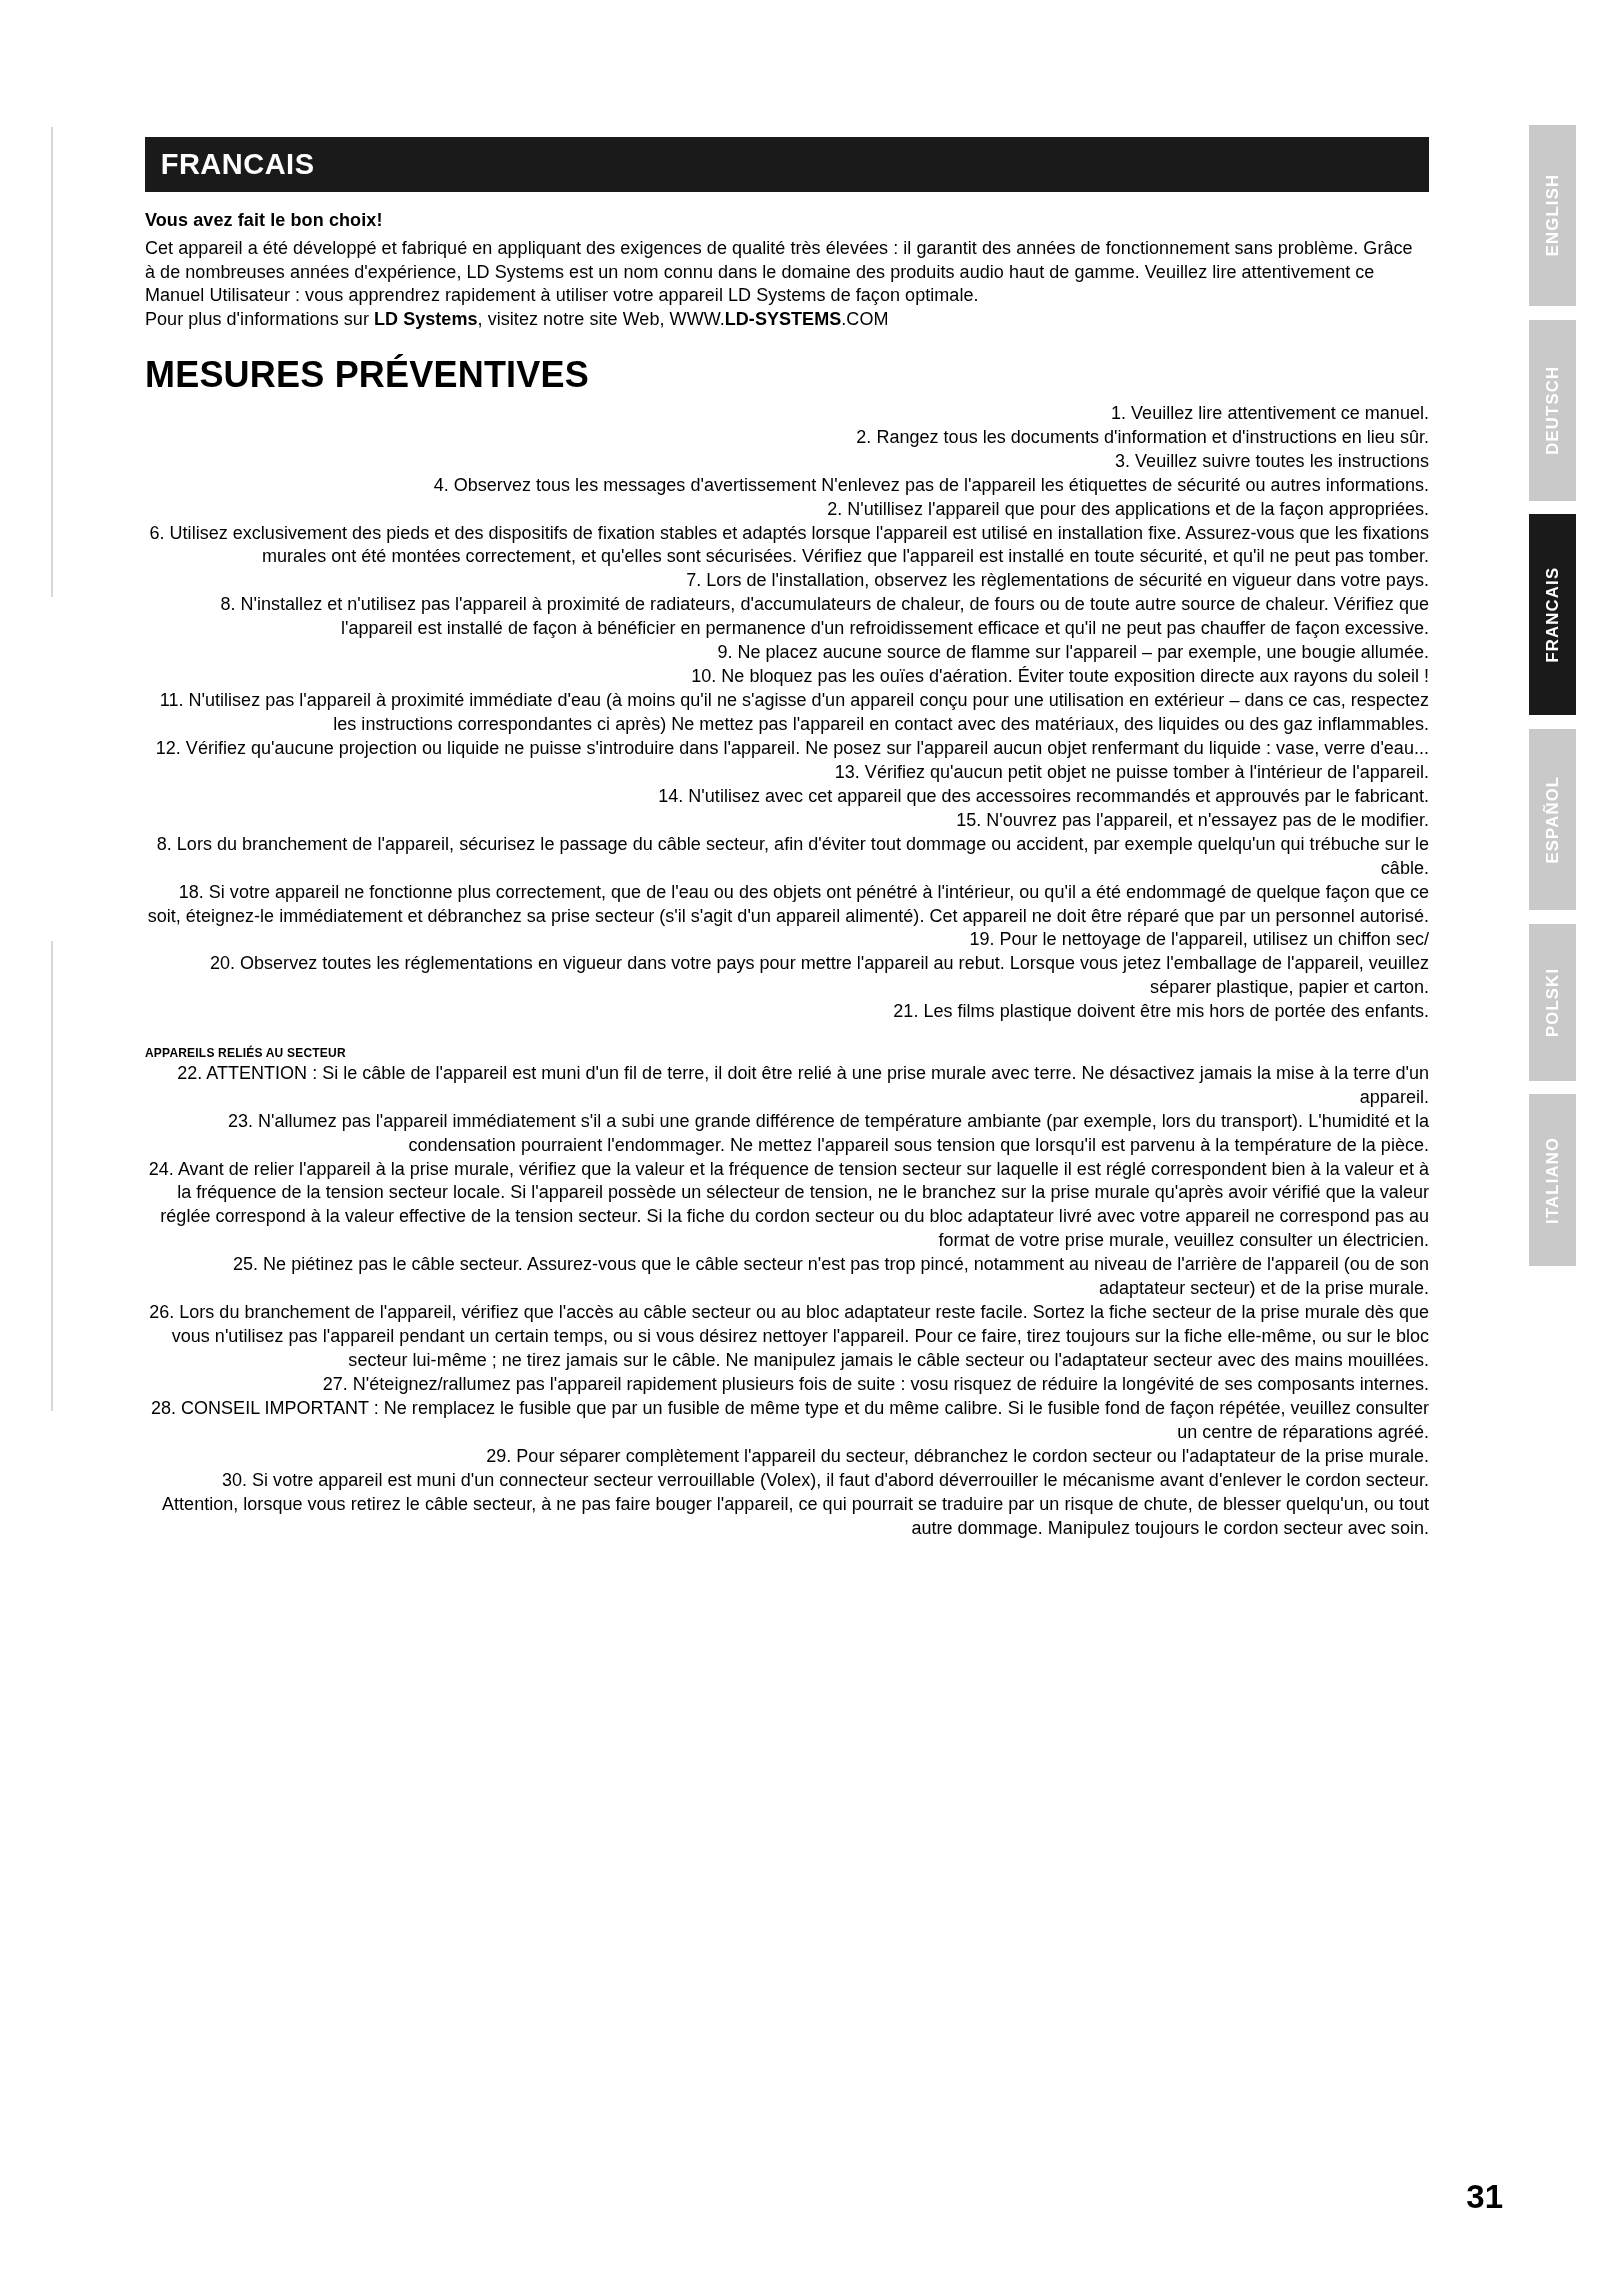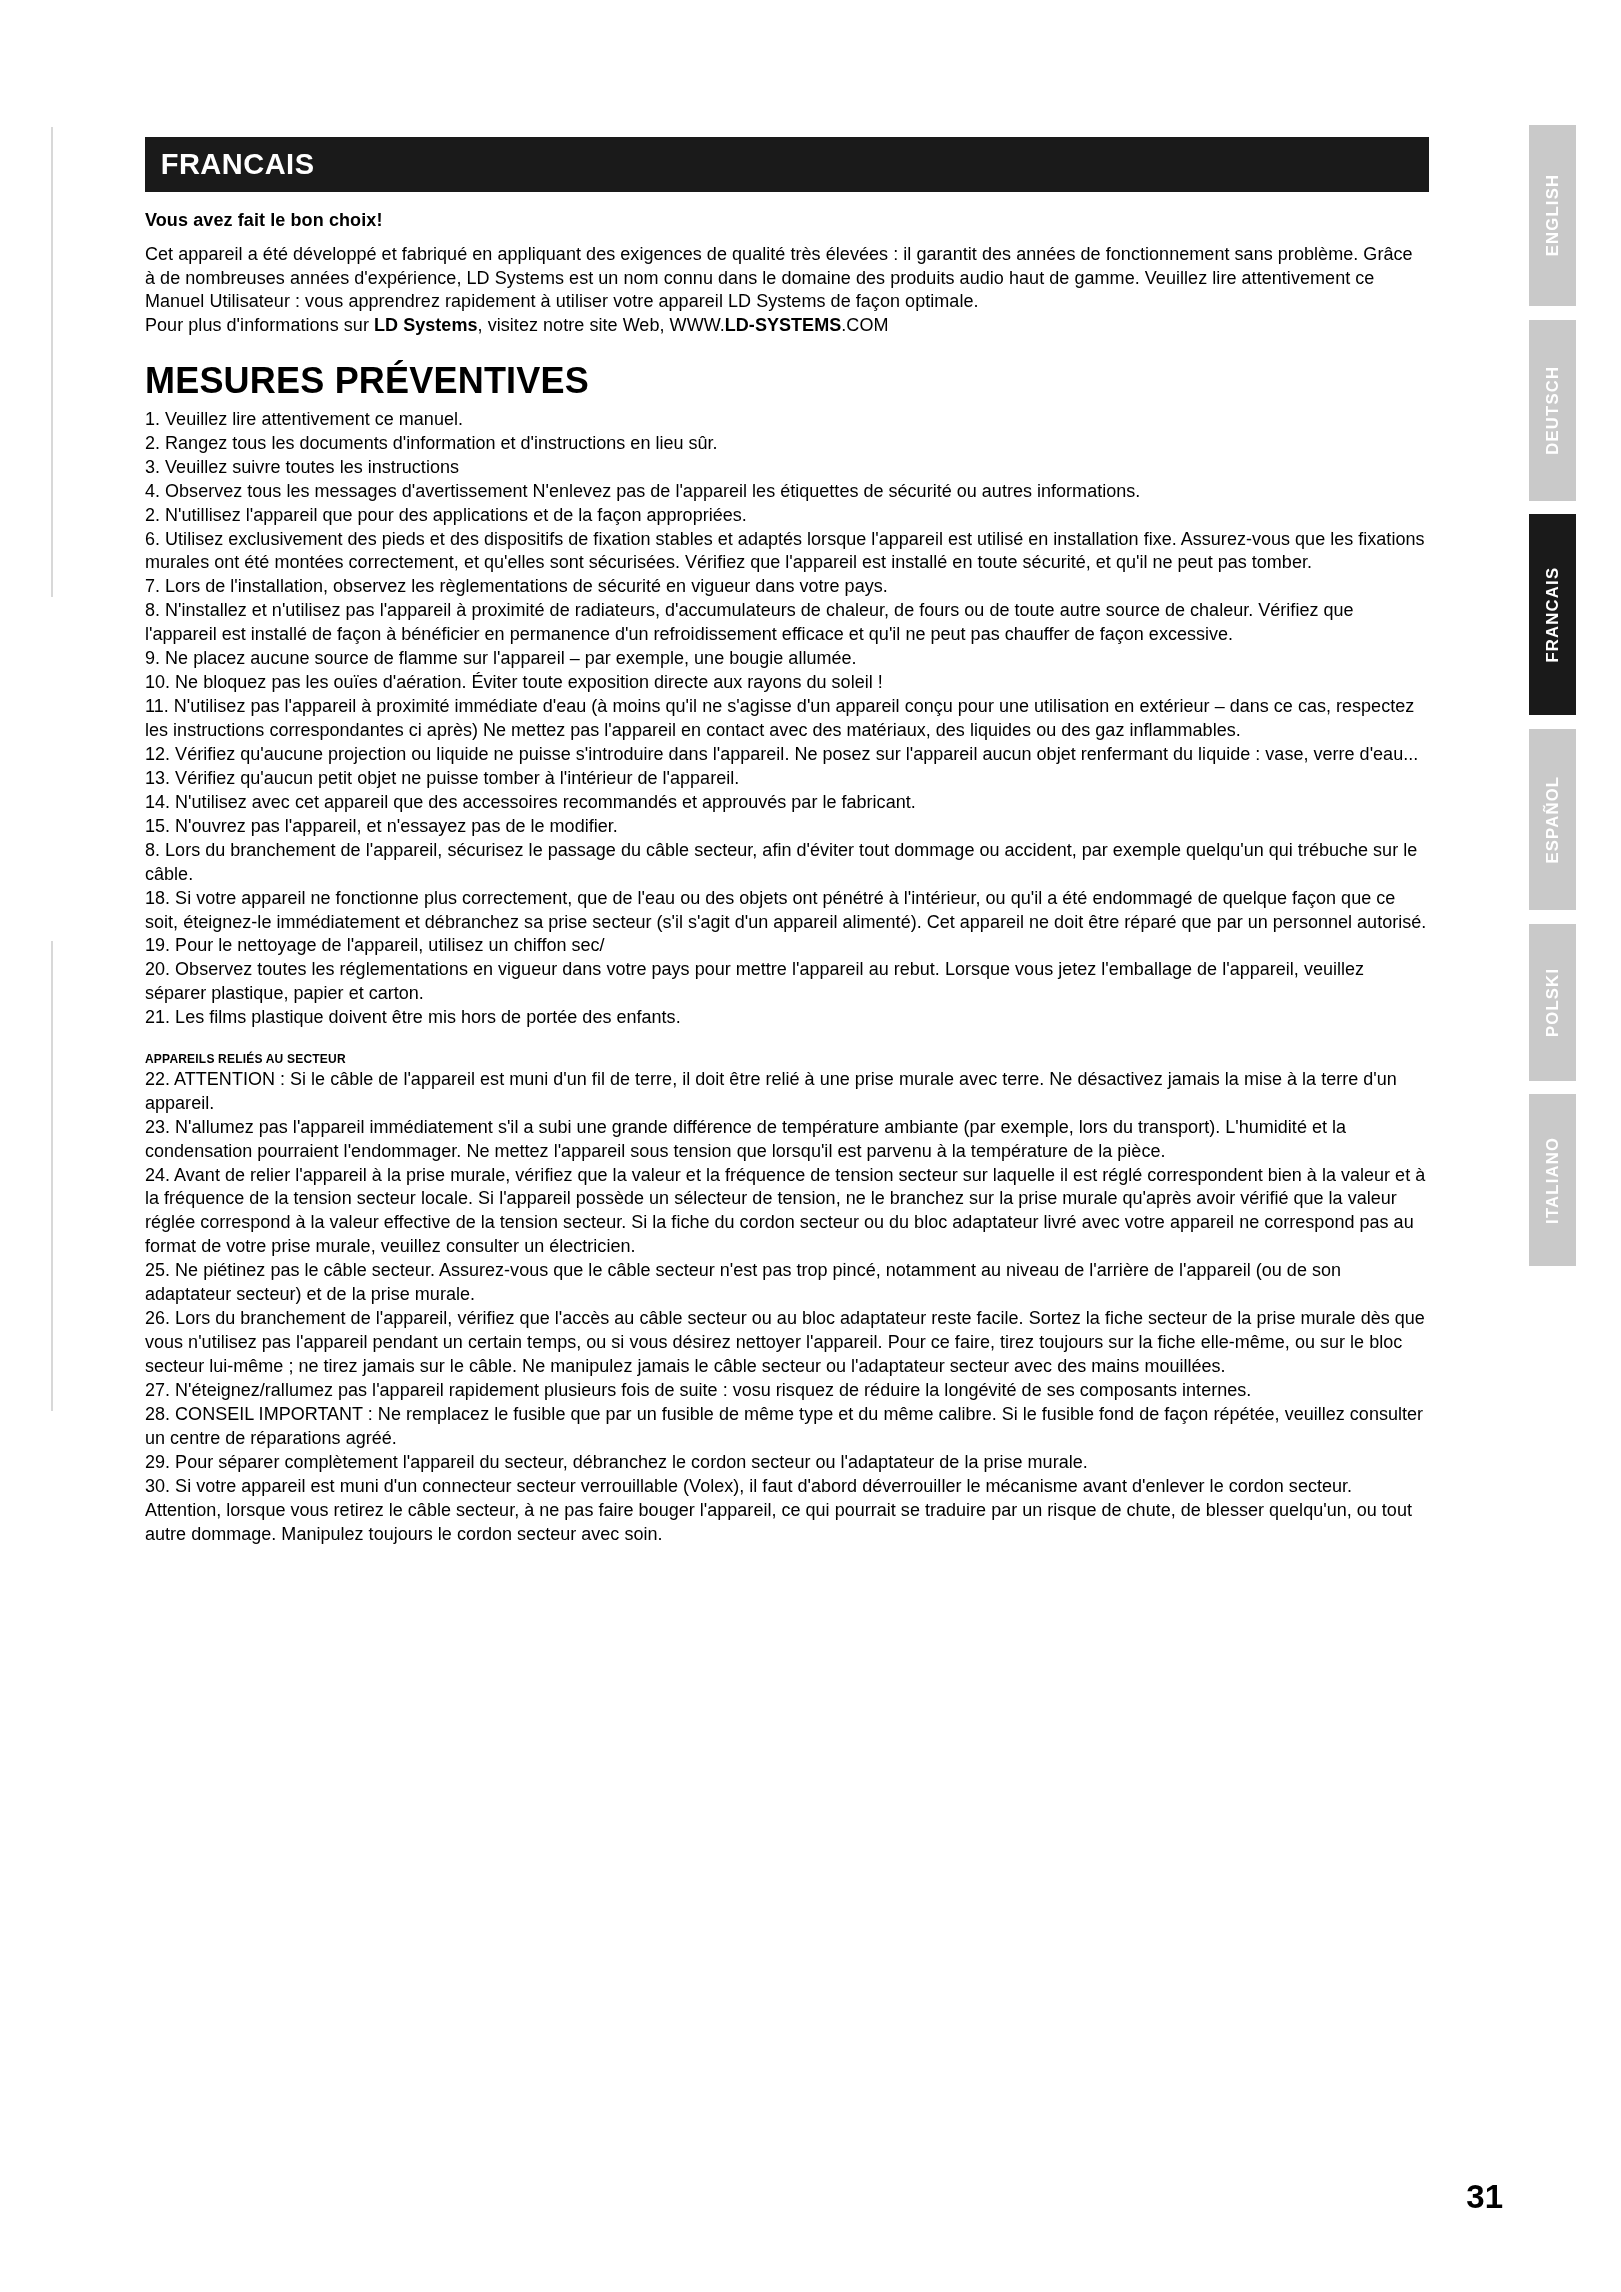--- a/index.html
+++ b/index.html
@@ -89,21 +89,21 @@
     box-sizing: border-box;
     height: 55px;
     display: flex;
     align-items: center;
   }
 
   .intro-head {
     font-weight: bold;
     font-size: 18px;
     margin-top: 17.6px;
-    margin-bottom: 12px;
+    margin-bottom: 6px;
     letter-spacing: 0.1px;
   }
 
   p.body {
     font-size: 18px;
     line-height: 1.33;
     margin: 0 4px 0 0;
     text-align: left;
     letter-spacing: 0.05px;
   }
@@ -125,20 +125,21 @@
   ol.items, ul.items {
     list-style: none;
     margin: 0;
     padding: 0;
   }
   li.item {
     font-size: 18px;
     line-height: 1.33;
     margin: 0;
     letter-spacing: 0.02px;
+    text-align: right;
   }
 
   b, strong { font-weight: bold; }
 
   .page-number {
     position: absolute;
     right: 118px;
     bottom: 77px;
     font-size: 33px;
     font-weight: bold;

